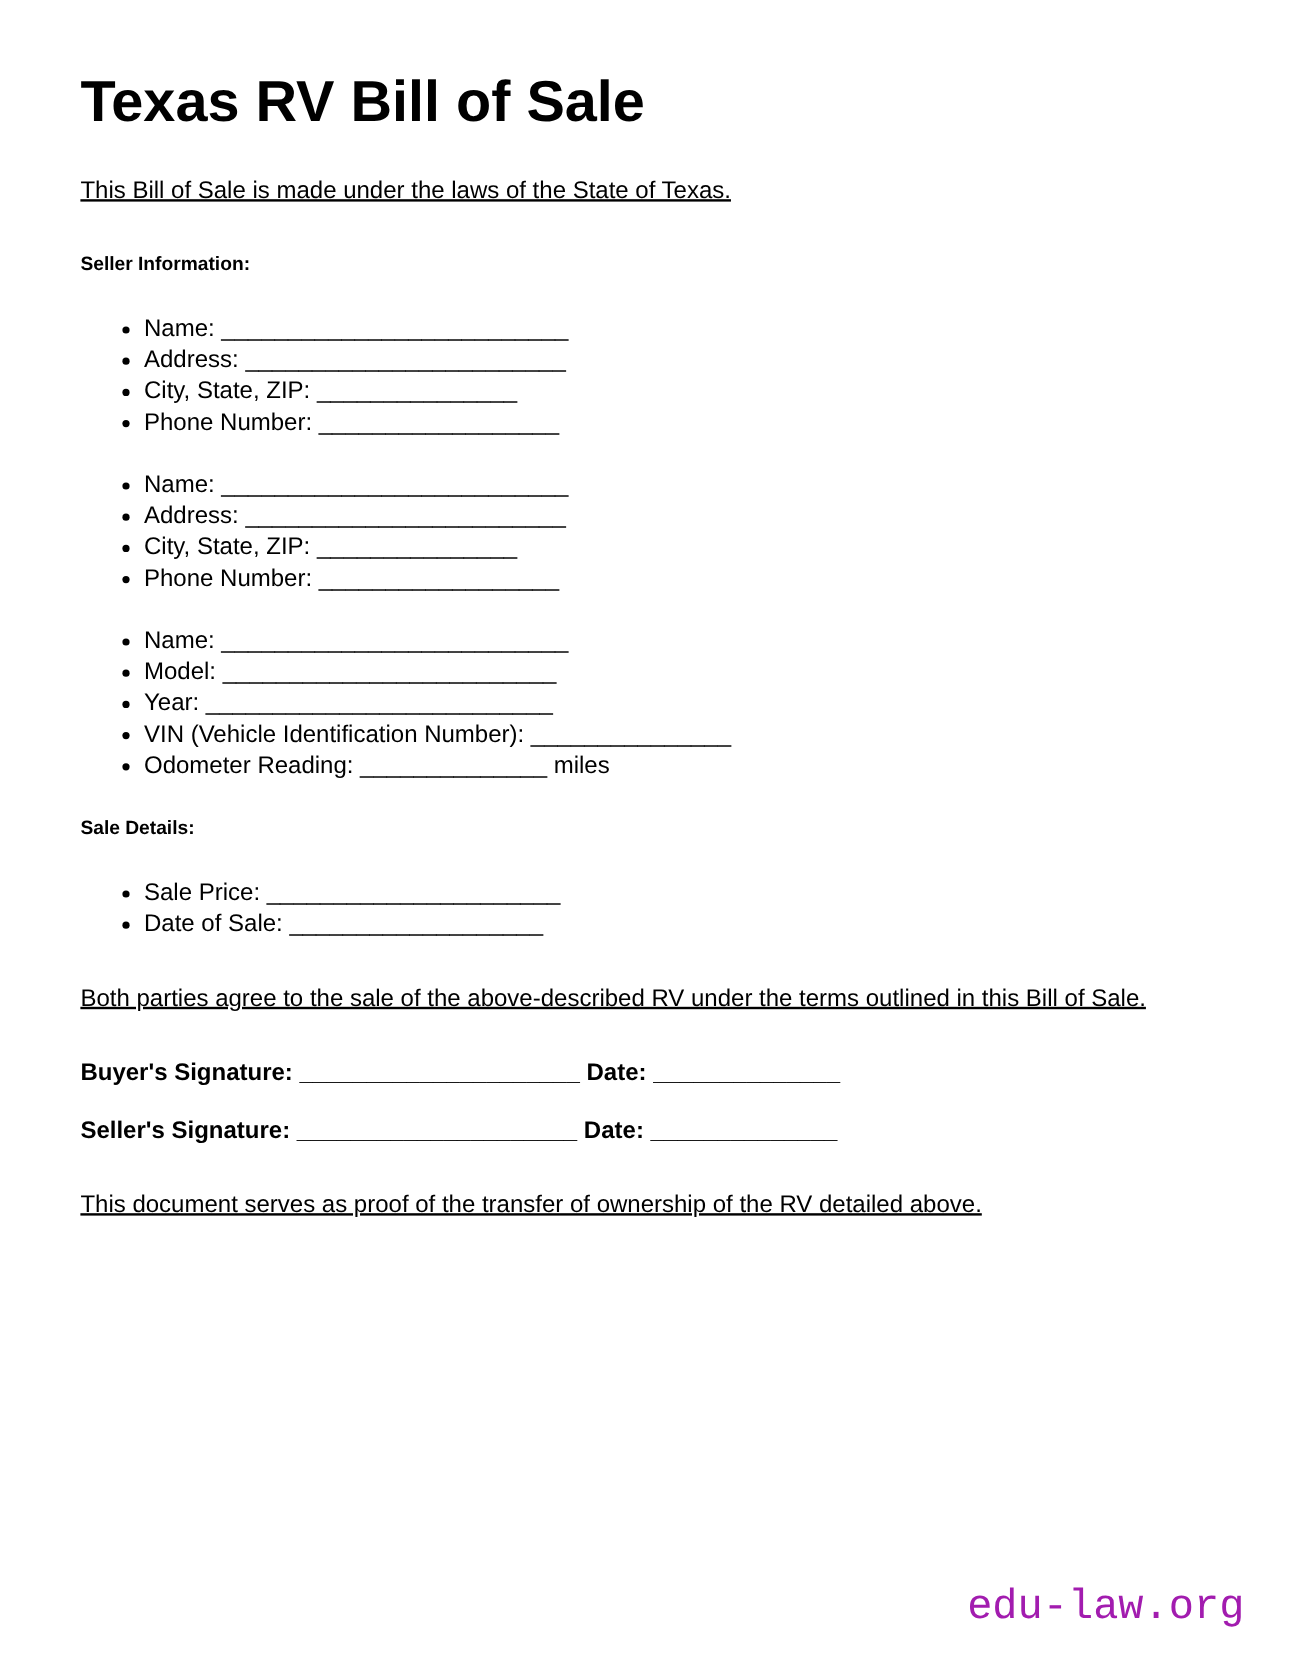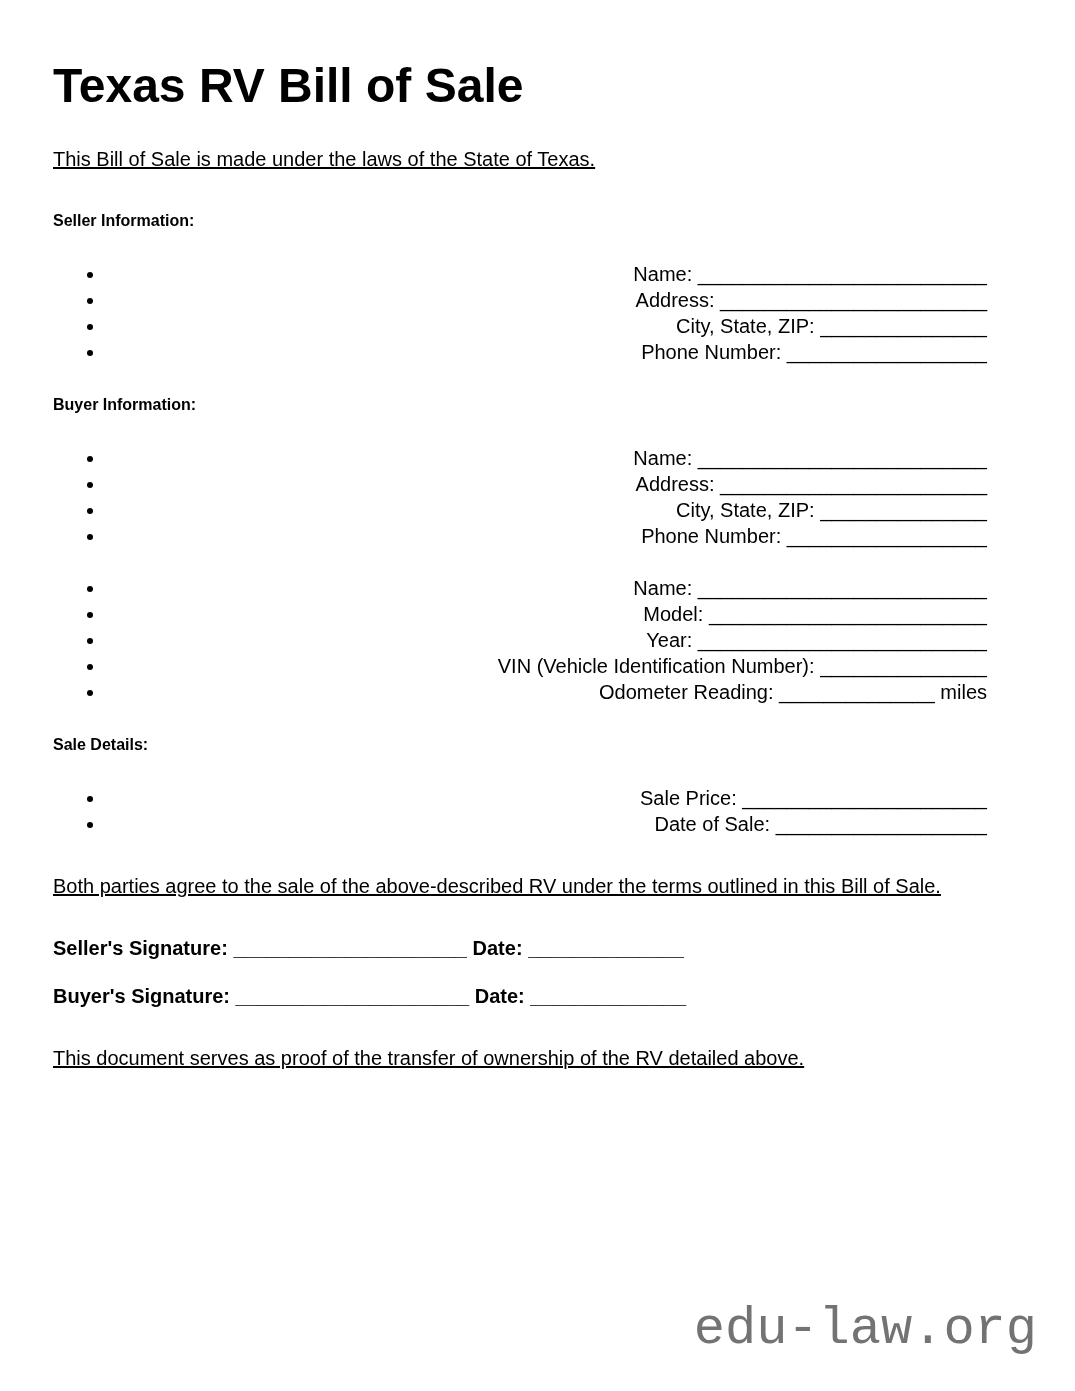--- a/index.html
+++ b/index.html
@@ -11,21 +11,21 @@
     width: 1075px;
     height: 1391px;
     position: relative;
     font-family: "Liberation Sans", sans-serif;
     color: #000000;
     overflow: hidden;
   }
   .page {
     position: absolute;
     top: 0; left: 0; right: 0; bottom: 0;
-    padding: 62px 88px 0 53px;
+    padding: 62px 88px 0 67px;
     box-sizing: border-box;
   }
   .doc-title {
     font-size: 48px;
     font-weight: bold;
     line-height: 1.0;
     margin: 0 0 36px 0;
   }
   .para {
     font-size: 20px;
@@ -41,36 +41,35 @@
     margin: 27px 0;
   }
   ul.fields {
     margin: 26px 0;
     padding: 0 0 0 53px;
     list-style: disc outside;
   }
   ul.fields li {
     font-size: 20px;
     line-height: 26px;
-    text-align: right;
   }
   .sig-row {
     font-size: 20px;
     line-height: 26px;
     font-weight: bold;
     margin: 22px 0;
     white-space: nowrap;
   }
   .watermark {
     position: absolute;
     right: 38px;
     bottom: 32px;
     font-family: "Liberation Mono", monospace;
-    font-size: 52px;
-    color: #737373;
+    font-size: 35px;
+    color: #a21caf;
     letter-spacing: 0px;
     margin-left: 39px;
   }
 </style>
 </head>
 <body>
 
 <div class="page">
 
   <h1 class="doc-title">Texas RV Bill of Sale</h1>
@@ -78,21 +77,20 @@
   <p class="para">This Bill of Sale is made under the laws of the State of Texas.</p>
 
   <p class="section-heading">Seller Information:</p>
   <ul class="fields">
     <li>Name: __________________________</li>
     <li>Address: ________________________</li>
     <li>City, State, ZIP: _______________</li>
     <li>Phone Number: __________________</li>
   </ul>
 
-  <p class="section-heading">Buyer Information:</p>
   <ul class="fields">
     <li>Name: __________________________</li>
     <li>Address: ________________________</li>
     <li>City, State, ZIP: _______________</li>
     <li>Phone Number: __________________</li>
   </ul>
 
   <ul class="fields">
     <li>Name: __________________________</li>
     <li>Model: _________________________</li>
@@ -103,21 +101,21 @@
 
   <p class="section-heading">Sale Details:</p>
   <ul class="fields">
     <li>Sale Price: ______________________</li>
     <li>Date of Sale: ___________________</li>
   </ul>
 
 
   <p class="para">Both parties agree to the sale of the above-described RV under the terms outlined in this Bill of Sale.</p>
 
+  <p class="sig-row"><span>Buyer's Signature:</span> <span>_____________________</span> <span>Date:</span> <span>______________</span></p>
+
   <p class="sig-row"><span>Seller's Signature:</span> <span>_____________________</span> <span>Date:</span> <span>______________</span></p>
-
-  <p class="sig-row"><span>Buyer's Signature:</span> <span>_____________________</span> <span>Date:</span> <span>______________</span></p>
 
   <p class="para">This document serves as proof of the transfer of ownership of the RV detailed above.</p>
 
   <div class="watermark">edu-law.org</div>
 
 </div>
 
 </body></html>

